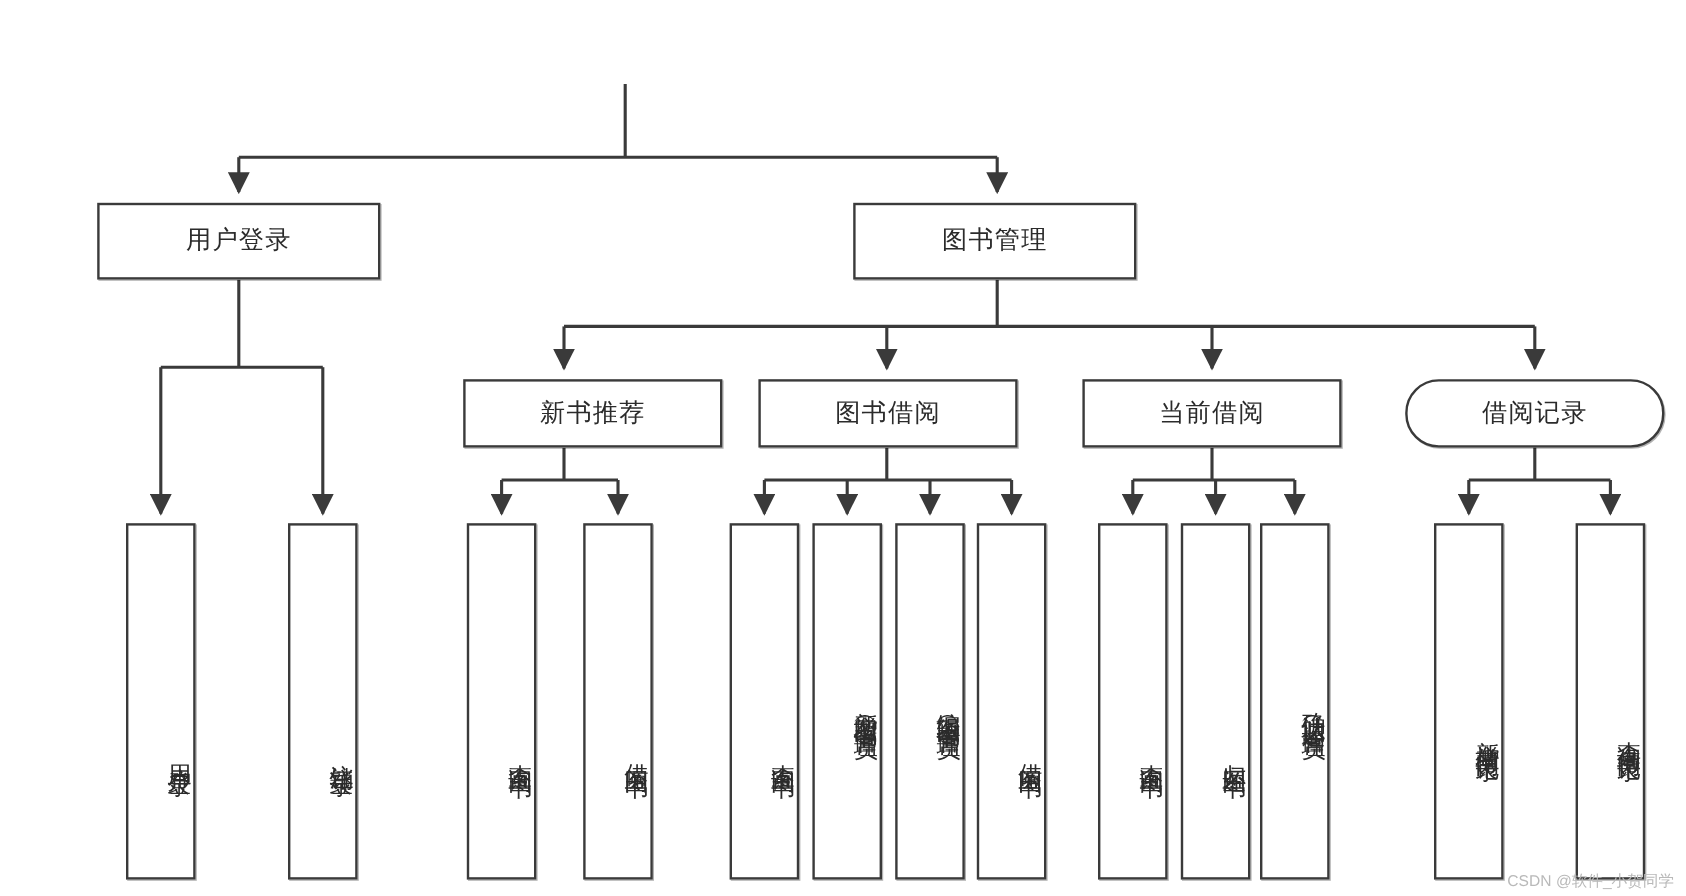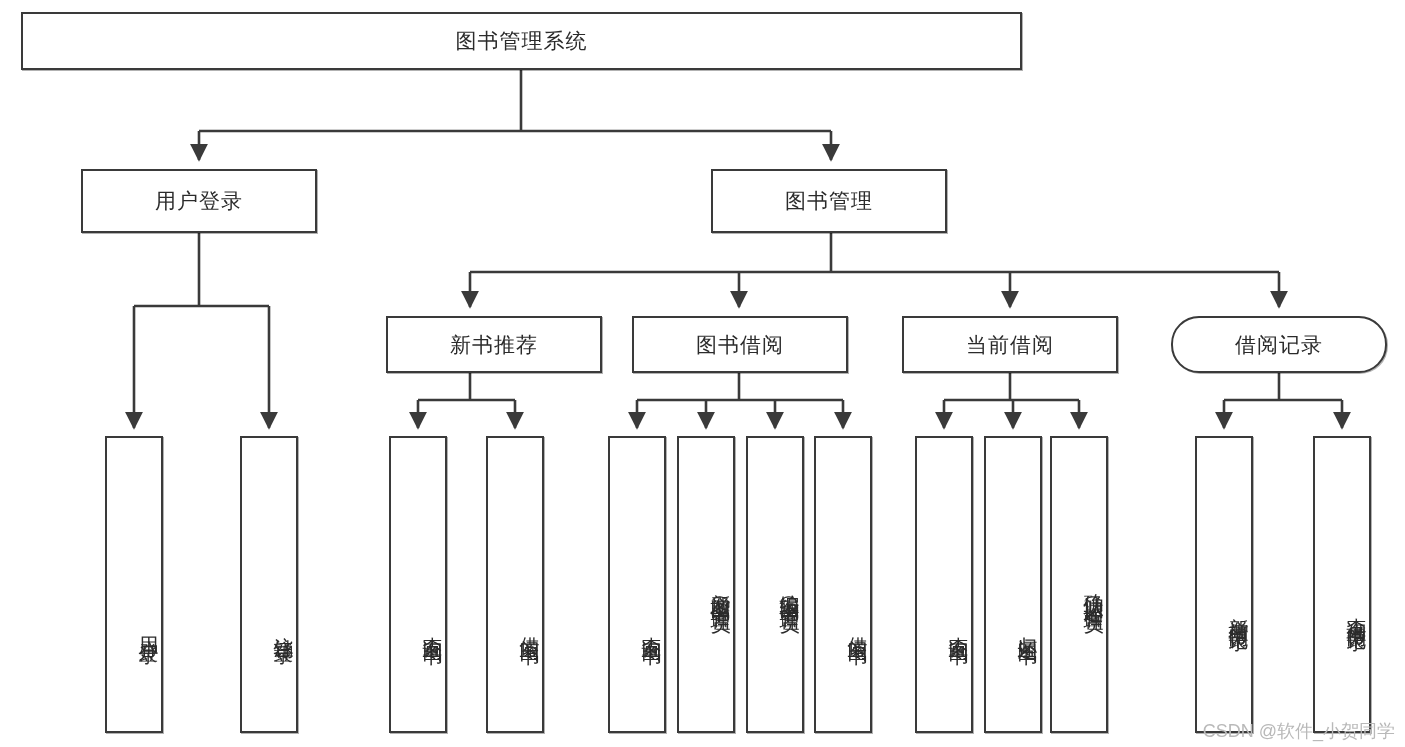--- a/index.html
+++ b/index.html
@@ -51,21 +51,21 @@
     justify-content: center;
     padding-top: 14px;
   }
   .node-v.pad-small { padding-top: 84px; }
   .node-v.pad-mid   { padding-top: 52px; }
   .node-v.pad-tall  { padding-top: 14px; }
   .watermark {
     position: absolute;
     right: 10px;
     bottom: 4px;
-    font-size: 18px;
+    font-size: 13px;
     color: #b9b9b9;
     white-space: nowrap;
     font-family: "Liberation Sans", "DejaVu Sans", sans-serif;
   }
 </style>
 </head>
 <body>
 
 <div id="canvas">
 
@@ -112,23 +112,20 @@
       <path d="M 1013 400 L 1013 428" marker-end="url(#arrow)"></path>
       <path d="M 1079 400 L 1079 428" marker-end="url(#arrow)"></path>
 
       <path d="M 1279 373 L 1279 400"></path>
       <path d="M 1224 400 L 1342 400"></path>
       <path d="M 1224 400 L 1224 428" marker-end="url(#arrow)"></path>
       <path d="M 1342 400 L 1342 428" marker-end="url(#arrow)"></path>
     </g>
   </svg>
 
-  <div class="node node-h" style="left:21px; top:12px; width:1001px; height:58px;">
-    <span>图书管理系统</span>
-  </div>
 
   <div class="node node-h" style="left:81px; top:169px; width:236px; height:64px;">
     <span>用户登录</span>
   </div>
   <div class="node node-h" style="left:711px; top:169px; width:236px; height:64px;justify-content:center;">
     <span>图书管理</span>
   </div>
 
   <div class="node node-h" style="left:362px; top:316px; width:216px; height:57px;margin-left:24px;">
     <span>新书推荐</span>

